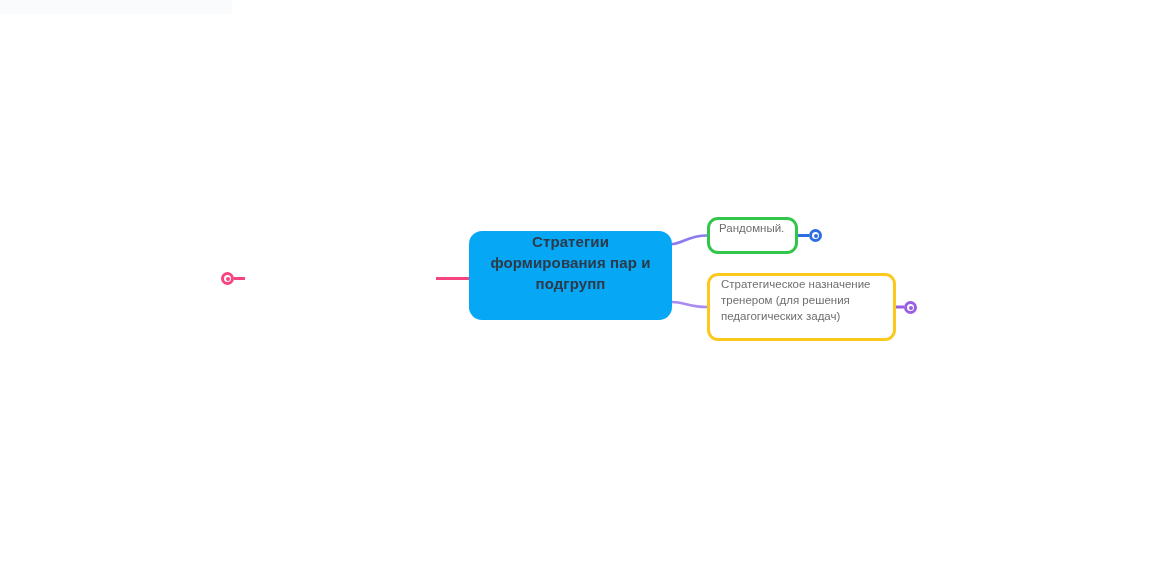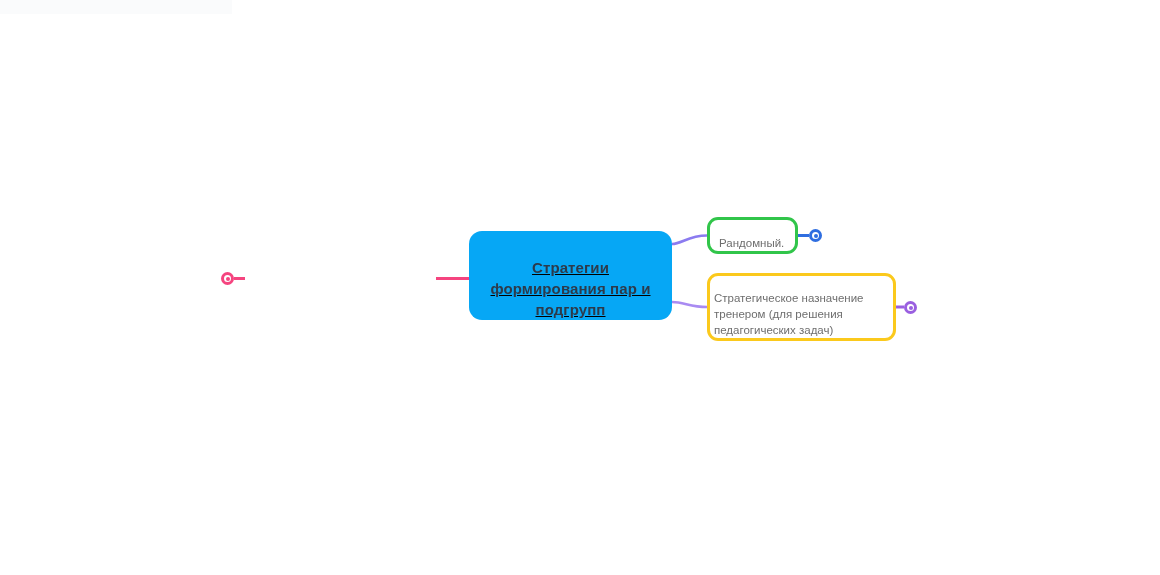--- a/index.html
+++ b/index.html
@@ -37,40 +37,39 @@
     top: 0;
     width: 1160px;
     height: 575px;
     pointer-events: none;
   }
 
   
   .node {
     position: absolute;
     display: flex;
-    align-items: flex-end;
+    align-items: flex-start;
     border-radius: 11px;
     background: #ffffff;
   }
   .node .node-text {
     display: block;
     width: 100%;
     white-space: pre-line;
   }
 
   
   .node-central {
     left: 469px;
     top: 231px;
     width: 203px;
     height: 89px;
     border-radius: 13px;
     background: #06a7f5;
     justify-content: center;
-    text-decoration: underline;
   }
   .node-central .node-text {
     text-align: center;
     font-size: 15px;
     font-weight: bold;
     line-height: 21px;
     color: #2d3a4a;
     letter-spacing: .1px;
   }
 
@@ -104,21 +103,21 @@
     color: #6e6e6e;
   }
 
   
   .node-yellow {
     left: 707px;
     top: 273px;
     width: 189px;
     height: 68px;
     border: 3px solid #fbc91c;
-    padding: 0 4px;
+    padding: 0 11px;
   }
   .node-yellow .node-text {
     font-size: 11.5px;
     line-height: 16px;
     color: #6e6e6e;
   }
 
   
   .handle {
     position: absolute;

